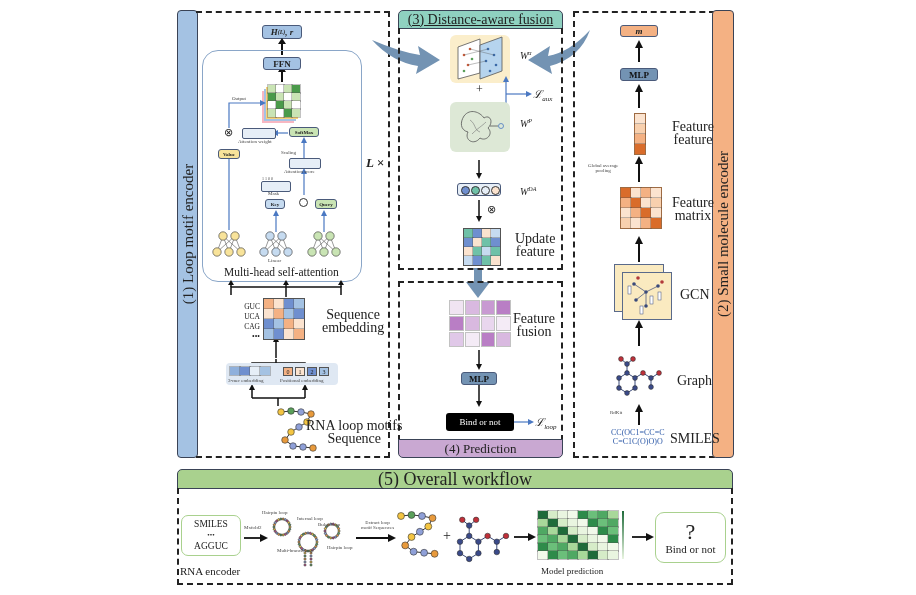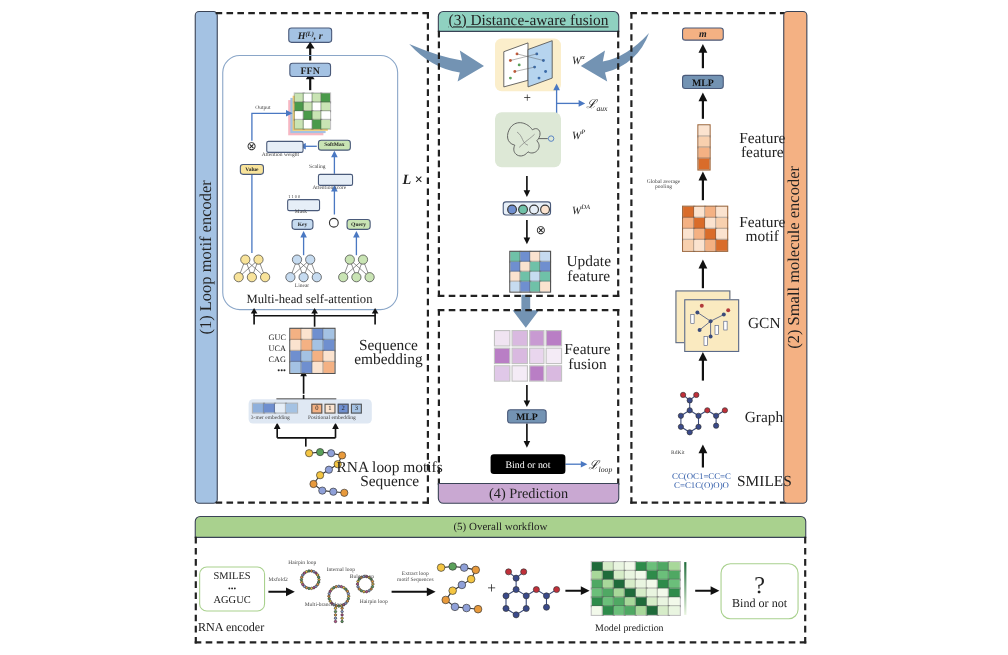--- a/index.html
+++ b/index.html
@@ -430,21 +430,21 @@
     <div class="cell" style="left: 10px; top: 20px; width: 10px; height: 10px; background: rgb(244, 177, 131); outline: rgba(80, 80, 80, 0.35) solid 0.5px;"></div>
     <div class="cell" style="left: 20px; top: 20px; width: 10px; height: 10px; background: rgb(217, 108, 42); outline: rgba(80, 80, 80, 0.35) solid 0.5px;"></div>
     <div class="cell" style="left: 30px; top: 20px; width: 10px; height: 10px; background: rgb(251, 227, 207); outline: rgba(80, 80, 80, 0.35) solid 0.5px;"></div>
     <div class="cell" style="left: 0px; top: 30px; width: 10px; height: 10px; background: rgb(248, 208, 174); outline: rgba(80, 80, 80, 0.35) solid 0.5px;"></div>
     <div class="cell" style="left: 10px; top: 30px; width: 10px; height: 10px; background: rgb(251, 227, 207); outline: rgba(80, 80, 80, 0.35) solid 0.5px;"></div>
     <div class="cell" style="left: 20px; top: 30px; width: 10px; height: 10px; background: rgb(244, 177, 131); outline: rgba(80, 80, 80, 0.35) solid 0.5px;"></div>
     <div class="cell" style="left: 30px; top: 30px; width: 10px; height: 10px; background: rgb(217, 108, 42); outline: rgba(80, 80, 80, 0.35) solid 0.5px;"></div>
   </div>
 <div class="abs lbl" style="left:672px;top:196px;text-align:center;">
   <div>Feature</div>
-  <div>motif</div>
+  <div>matrix</div>
 </div>
 <div class="abs" style="left:614px;top:264px;width:60px;height:56px;">
   <div class="cell" style="left:0;top:0;width:48px;height:46px;background:#faeac0;border:1px solid #5a6a8a;"></div>
   <div class="cell" style="left:8px;top:8px;width:48px;height:46px;background:#faeac0;border:1px solid #5a6a8a;"></div>
   <svg width="60" height="56" style="left:0;top:0;">
     <g stroke="#3a4a7a" stroke-width="0.7">
         <line x1="20" y1="20" x2="32" y2="28"></line>
         <line x1="32" y1="28" x2="44" y2="22"></line>
         <line x1="32" y1="28" x2="32" y2="42"></line>
         <line x1="22" y1="36" x2="32" y2="28"></line>
@@ -498,21 +498,21 @@
     <circle cx="651" cy="387" r="2.4" fill="#3a4a8a" stroke="#333" stroke-width="0.6"></circle>
   </svg>
 <div class="abs lbl" style="left:677px;top:374px;">Graph</div>
 <div class="abs tiny" style="left:610px;top:410px;">RdKit</div>
 <div class="abs" style="left:611px;top:428px;font-size:8px;line-height:9px;color:#2e5aa8;text-align:center;">
   <div>CC(OC1=CC=C</div>
   <div>C=C1C(O)O)O</div>
 </div>
 <div class="abs lbl" style="left:670px;top:432px;">SMILES</div>
 
-<div class="abs" style="left:177px;top:469px;width:556px;height:20px;background:#a9d18e;border:1.5px solid #3a4356;border-radius:5px 5px 0 0;box-sizing:border-box;display:flex;align-items:center;justify-content:center;font-size:10px;">
+<div class="abs" style="left:177px;top:469px;width:556px;height:20px;background:#a9d18e;border:1.5px solid #3a4356;border-radius:5px 5px 0 0;box-sizing:border-box;display:flex;align-items:center;justify-content:center;font-size:18px;">
   <span>(5) Overall workflow</span>
 </div>
 <div class="abs dash" style="left:177px;top:488px;width:556px;height:97px;border-top:none;"></div>
 <div class="abs" style="left:181px;top:515px;width:60px;height:41px;border:1.5px solid #a9d18e;border-radius:7px;box-sizing:border-box;display:flex;flex-direction:column;align-items:center;justify-content:center;font-size:9.5px;line-height:11px;">
   <div>SMILES</div>
   <div style="font-size:7px;">•••</div>
   <div>AGGUC</div>
 </div>
 <div class="abs" style="left:180px;top:565px;font-size:11px;">RNA encoder</div>
 <svg style="left:0;top:0;" width="916" height="595">

